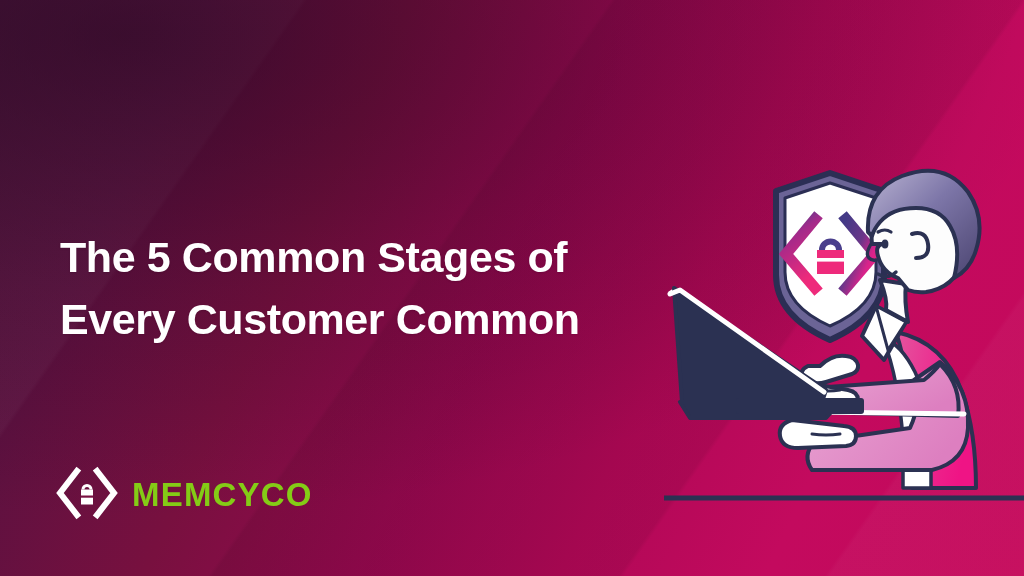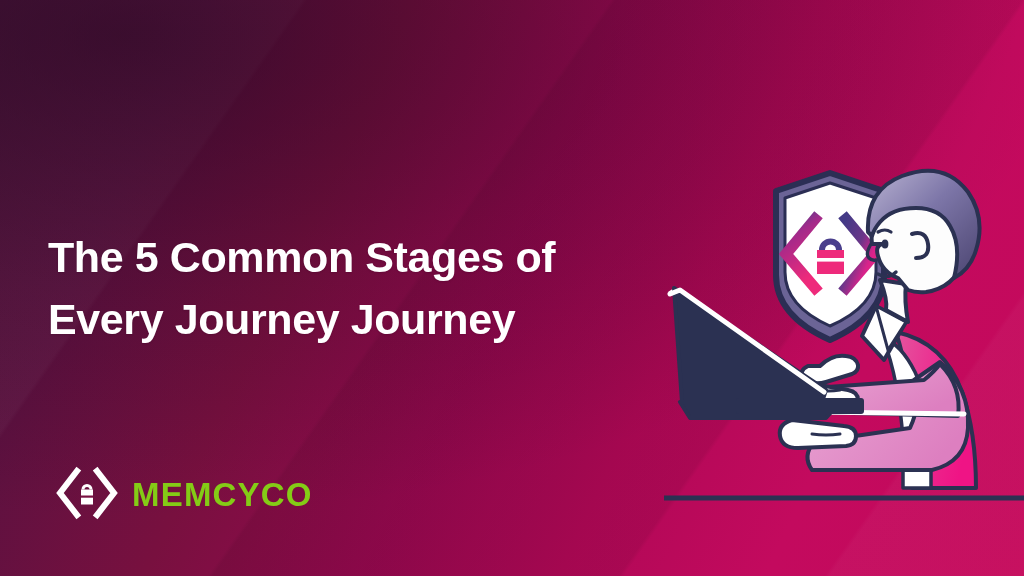--- a/index.html
+++ b/index.html
@@ -61,21 +61,21 @@
       rgba(255,255,255,0.00) 100%);
   }
   .bg-vignette {
     position: absolute;
     inset: 0;
     background: radial-gradient(130% 120% at 12% 6%, rgba(30,4,28,0.55) 0%, rgba(30,4,28,0.18) 38%, rgba(0,0,0,0) 70%);
   }
   
   #headline {
     position: absolute;
-    left: 48px;
+    left: 60px;
     top: 226px;
     width: 560px;
     color: #ffffff;
     font-size: 43px;
     font-weight: bold;
     line-height: 62px;
     letter-spacing: -0.4px;
     text-shadow: 0 1px 2px rgba(40,0,25,0.18);
   }
   #headline .hl-line { display: block; white-space: nowrap; }
@@ -111,21 +111,21 @@
 <div id="banner">
 
   <div class="bg-base"></div>
   <div class="bg-band b1"></div>
   <div class="bg-band b2"></div>
   <div class="bg-band b3"></div>
   <div class="bg-vignette"></div>
 
   <div id="headline">
     <span class="hl-line">The 5 Common Stages of</span>
-    <span class="hl-line">Every Journey Journey</span>
+    <span class="hl-line">Every Customer Common</span>
   </div>
 
   <div id="logo">
     <span id="logo-mark">
       <svg width="62" height="62" viewBox="0 0 62 62" aria-hidden="true">
         <g fill="none" stroke="#ffffff" stroke-width="6" stroke-linecap="square">
           <polyline points="21,9 4,31 21,53"></polyline>
           <polyline points="41,9 58,31 41,53"></polyline>
         </g>
         <g fill="#ffffff">

